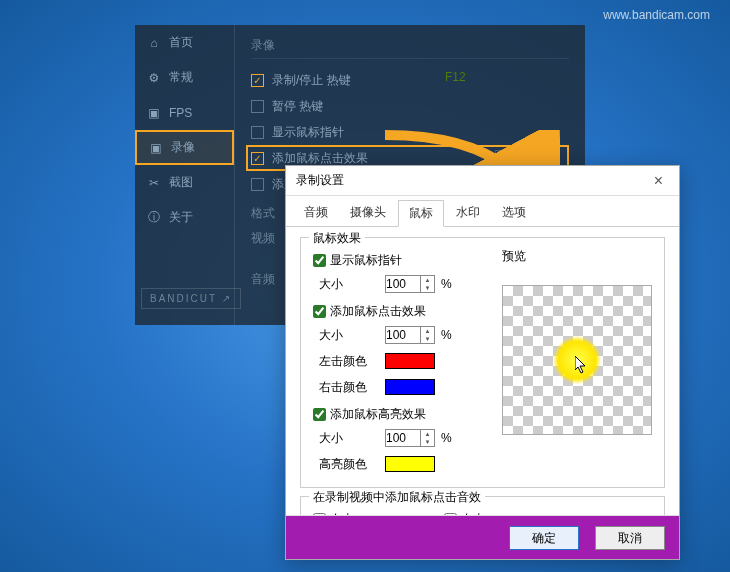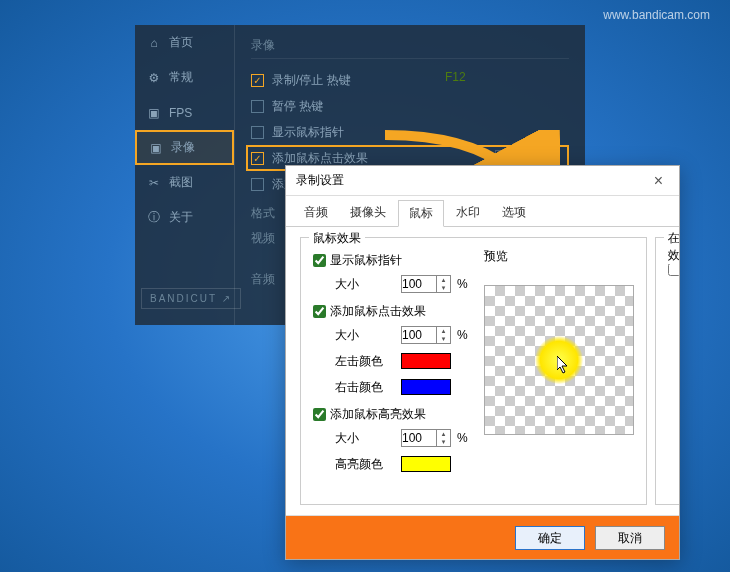--- a/index.html
+++ b/index.html
@@ -26,43 +26,43 @@
 
 .arrow{position:absolute;left:380px;top:130px;width:180px;height:90px;pointer-events:none}
 
 
 .dialog{position:absolute;left:285px;top:165px;width:395px;height:395px;background:#fff;border:1px solid #aaa;display:flex;flex-direction:column;box-shadow:0 4px 20px rgba(0,0,0,.3)}
 .dlg-title{height:30px;display:flex;align-items:center;justify-content:space-between;padding:0 10px;border-bottom:1px solid #ddd}
 .dlg-close{font-size:16px;color:#555;cursor:pointer;padding:0 6px}
 .tabs{display:flex;border-bottom:1px solid #ccc;padding:4px 8px 0 8px;gap:2px}
 .tab{padding:4px 10px;cursor:pointer;color:#333}
 .tab.active{border:1px solid #ccc;border-bottom:1px solid #fff;margin-bottom:-1px;background:#fff}
-.dlg-body{flex:1;padding:10px 14px;display:flex;flex-direction:row;gap:8px;overflow:hidden}
+.dlg-body{flex:1;padding:10px 14px;display:flex;flex-direction:column;gap:8px;overflow:hidden}
 .group{border:1px solid #ccc;padding:10px 12px 12px;position:relative}
 .group-title{position:absolute;top:-8px;left:8px;background:#fff;padding:0 4px;font-size:12px}
 .group-content{display:flex;gap:16px}
 .opts{flex:1;display:flex;flex-direction:column;gap:4px}
 .optchk{display:flex;align-items:center;gap:4px;margin-top:4px}
 .optchk input{width:13px;height:13px;accent-color:#2a7a2a}
-.subrow{display:flex;align-items:center;gap:6px;margin-left:22px;height:22px}
+.subrow{display:flex;align-items:center;gap:6px;margin-left:6px;height:22px}
 .subrow .lbl{width:60px}
 .spin{width:50px;height:18px;border:1px solid #888;display:flex}
 .spin span{flex:1;text-align:left;line-height:16px}
 .spin .ar{width:14px;display:flex;flex-direction:column;border-left:1px solid #888}
 .spin .ar div{flex:1;font-size:7px;text-align:center;line-height:8px;color:#555}
 .swatch{width:50px;height:16px;border:1px solid #000}
 .preview-pane{width:150px}
 .preview-lbl{margin-bottom:20px}
 .preview-box{width:150px;height:150px;border:1px solid #aaa;background-image:repeating-conic-gradient(#ccc 0% 25%,#fff 0% 50%);background-size:20px 20px;position:relative}
 .clickfx{position:absolute;left:50%;top:50%;width:48px;height:48px;margin:-24px 0 0 -24px;border-radius:50%;background:radial-gradient(circle,#ffff4d 0%,#ffe600 55%,rgba(255,230,0,0) 72%)}
 .cursor-icn{position:absolute;left:50%;top:50%;margin:-4px 0 0 -2px}
 .group2{border:1px solid #ccc;padding:10px 12px;position:relative}
 .g2row{display:flex;gap:90px;margin-top:4px}
 .g2row label{display:flex;align-items:center;gap:4px}
-.dlg-foot{height:44px;display:flex;align-items:center;justify-content:flex-end;gap:10px;padding:0 14px;border-top:1px solid #ddd;background:#f97316}
+.dlg-foot{height:44px;display:flex;align-items:center;justify-content:flex-end;gap:16px;padding:0 14px;border-top:1px solid #ddd;background:#a21caf}
 .btn{width:70px;height:24px;border:1px solid #888;background:#eee;cursor:pointer;text-align:center;line-height:22px}
 .btn.primary{border:1px solid #2a72c8;background:#e8f0fb}
 </style>
 </head>
 <body>
 
 <div class="watermark">www.bandicam.com</div>
 
 <div class="dark-panel">
   <div class="sidebar">

